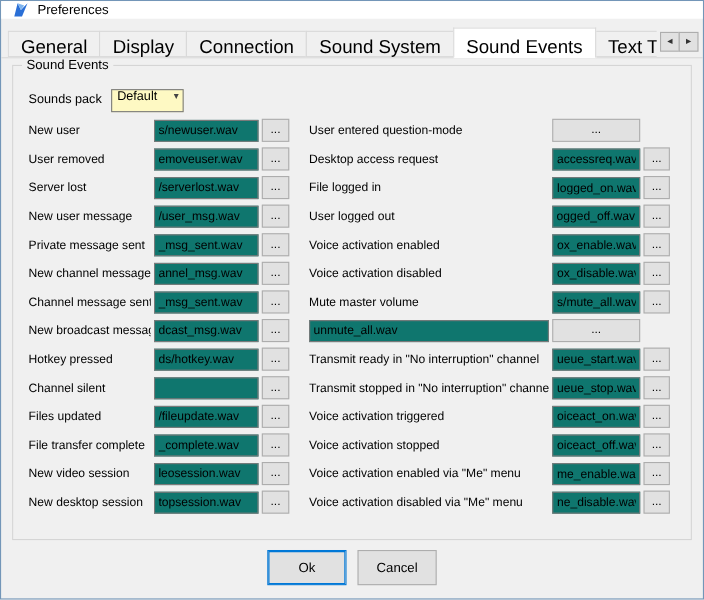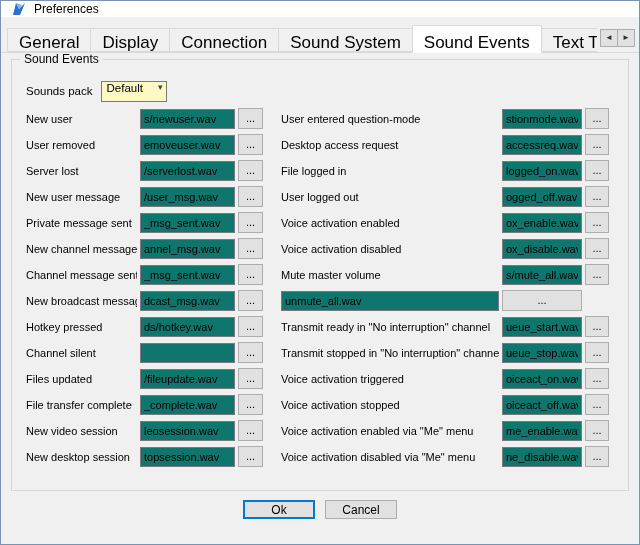--- a/index.html
+++ b/index.html
@@ -61,21 +61,21 @@
   }
   .browse {
     height:21px; width:100%; background:#e1e1e1; border:1px solid #adadad;
     font-size:11px; line-height:1; color:#000; font-family:"Liberation Sans", sans-serif;
   }
   .spacer { width:12px; }
 
   
   .footer { display:flex; justify-content:center; gap:10px; margin-top:9px; }
   .btn {
-    min-width:72px; height:19px; background:#e1e1e1; border:1px solid #adadad;
+    min-width:72px; height:32px; background:#e1e1e1; border:1px solid #adadad;
     font-size:12px; font-family:"Liberation Sans", sans-serif; color:#000;
   }
   .btn.primary { border:1px solid #0078d7; box-shadow:inset 0 0 0 1px #0078d7; }
 </style>
 </head>
 <body>
 
 <div class="titlebar">
   <span class="app-icon">
     <svg width="16" height="16" viewBox="0 0 16 16">
@@ -114,21 +114,20 @@
       <span class="combo-arrow">▾</span>
     </div>
   </div>
 
   <div class="row">
     <span class="lbl">New user</span>
     <input class="path" type="text" value="s/newuser.wav" style="">
     <button class="browse">...</button>
     <span class="spacer"></span>
     <span class="lbl">User entered question-mode</span>
-    <input class="path" type="text" value="stionmode.wav" style="">
     <button class="browse">...</button>
   </div>
 
   <div class="row">
     <span class="lbl">User removed</span>
     <input class="path" type="text" value="emoveuser.wav" style="">
     <button class="browse">...</button>
     <span class="spacer"></span>
     <span class="lbl">Desktop access request</span>
     <input class="path" type="text" value="accessreq.wav" style="">

